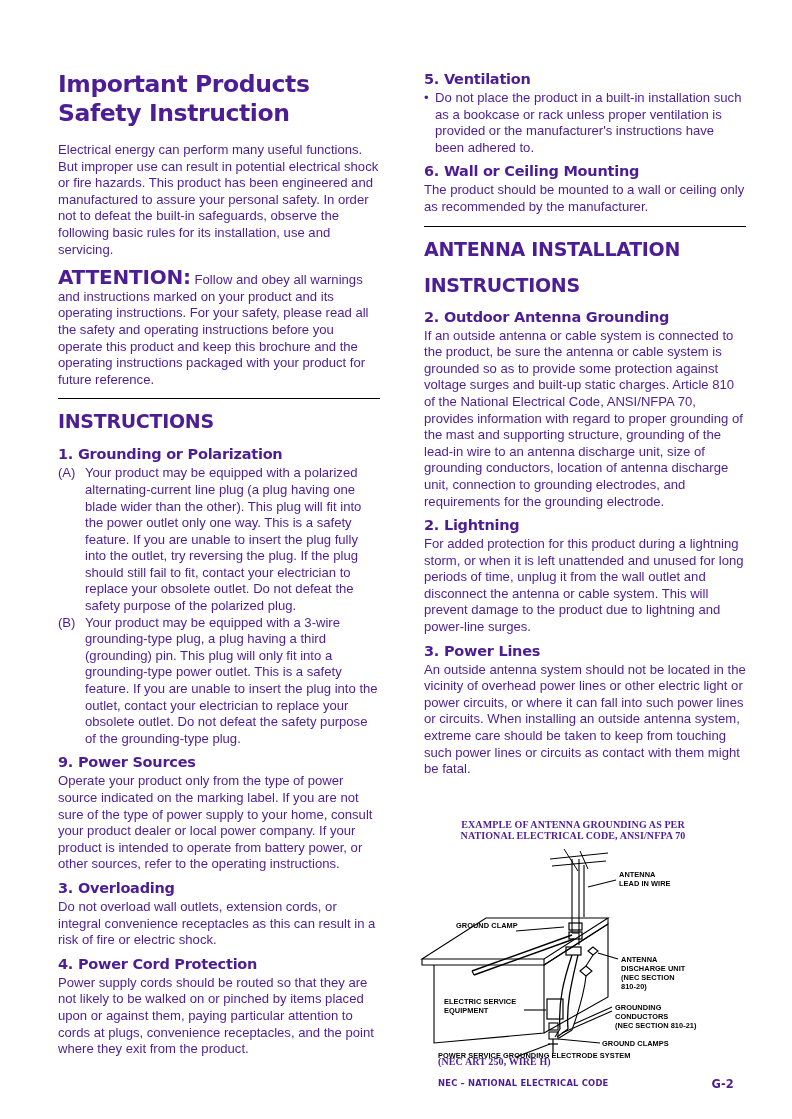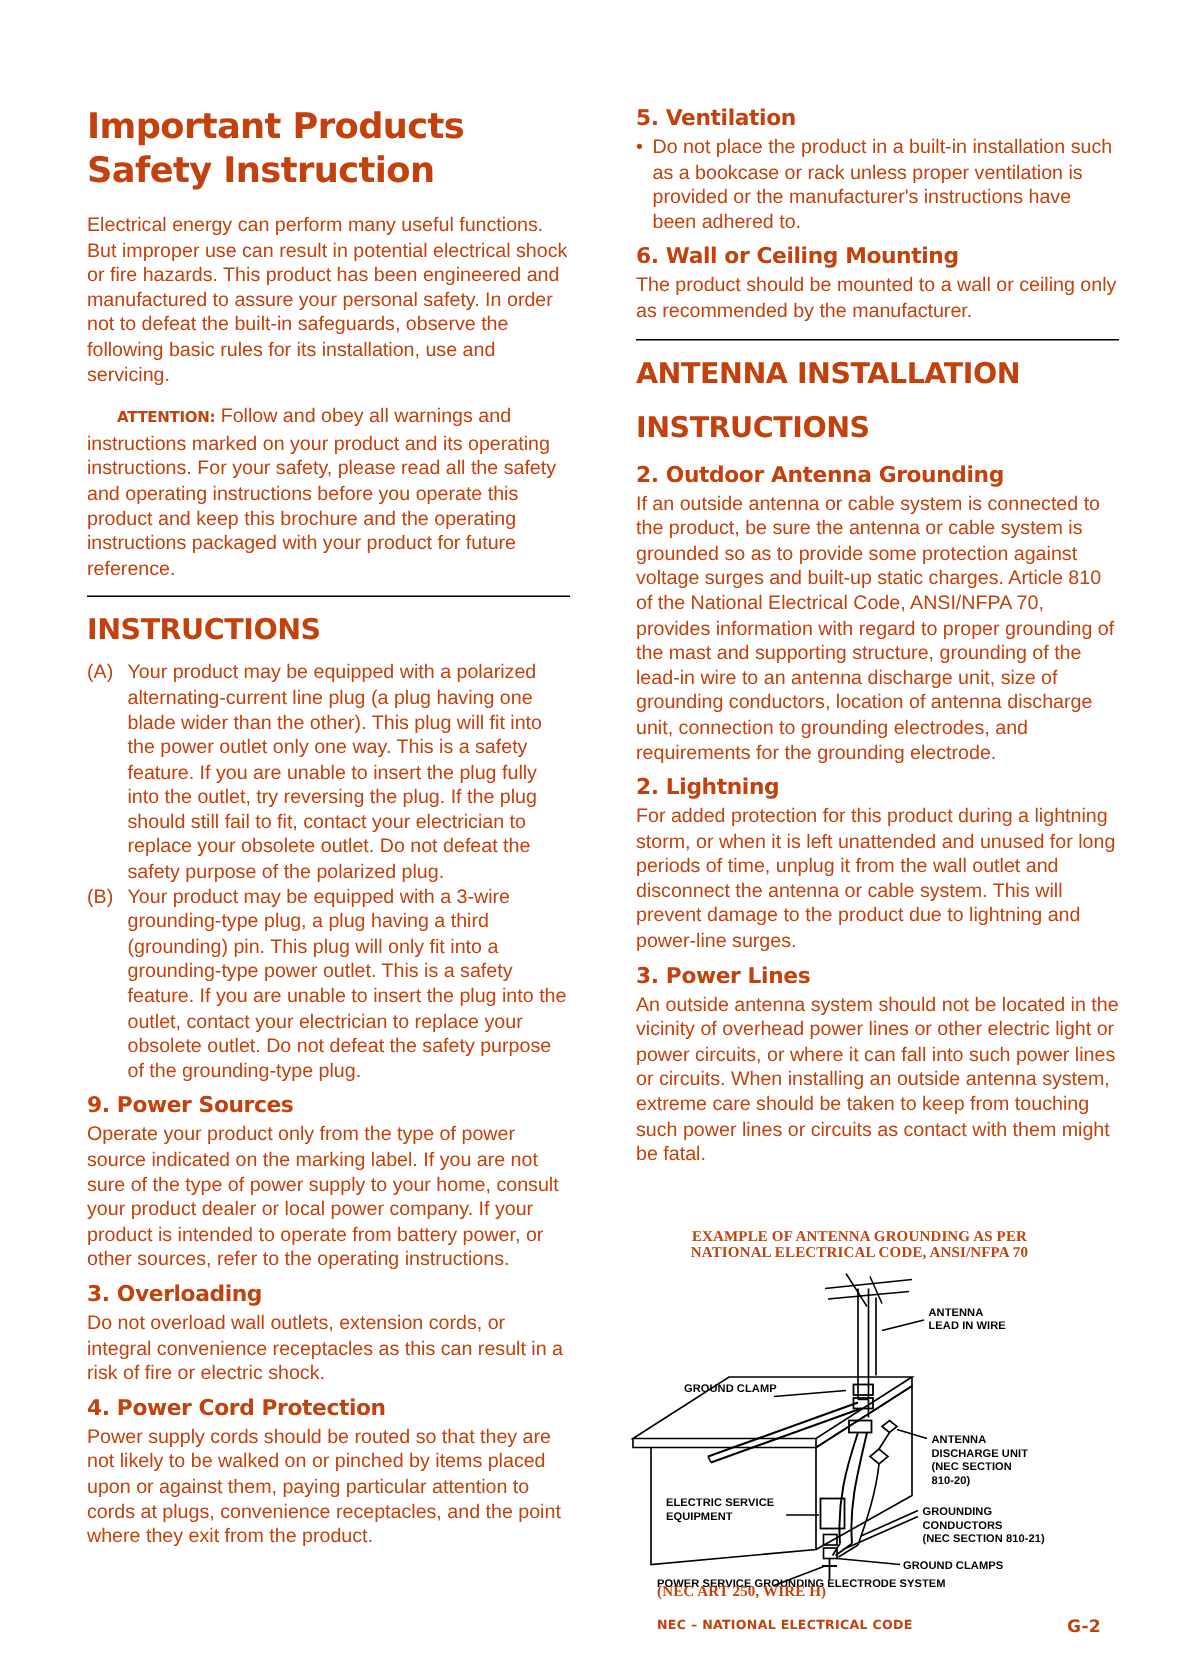--- a/index.html
+++ b/index.html
@@ -6,21 +6,21 @@
     margin: 0;
     padding: 0;
     background: #ffffff;
   }
   .page {
     position: relative;
     width: 792px;
     height: 1119px;
     background: #ffffff;
     font-family: "Liberation Sans", sans-serif;
-    color: #c2410c;
+    color: #4c1d95;
     overflow: hidden;
     box-sizing: border-box;
   }
   .col {
     position: absolute;
     top: 70px;
     width: 322px;
   }
   .col-left { left: 58px; }
   .col-right { left: 424px; }
@@ -59,23 +59,22 @@
     line-height: 16.6px;
     margin: 0 0 0 0;
     padding: 0;
     text-align: left;
   }
   p.body + p.body { margin-top: 11px; }
 
   .attention-lead {
     font-family: "DejaVu Sans", sans-serif;
     font-weight: bold;
-    font-size: 10px;
+    font-size: 20px;
     letter-spacing: -0.2px;
-    margin-left: 20px;
   }
 
   hr.rule {
     border: none;
     border-top: 1px solid #000;
     margin: 10px 0 4px 0;
     height: 0;
   }
 
   ul.dashlist {
@@ -166,20 +165,21 @@
     <h1 class="doc-title">Important Products Safety Instruction</h1>
 
     <p class="body">Electrical energy can perform many useful functions. But improper use can result in potential electrical shock or fire hazards. This product has been engineered and manufactured to assure your personal safety. In order not to defeat the built-in safeguards, observe the following basic rules for its installation, use and servicing.</p>
 
     <p class="body"><span class="attention-lead">ATTENTION:</span><span> Follow and obey all warnings and instructions marked on your product and its operating instructions. For your safety, please read all the safety and operating instructions before you operate this product and keep this brochure and the operating instructions packaged with your product for future reference.</span></p>
 
     <hr class="rule">
 
     <h2 class="sect-major">INSTRUCTIONS</h2>
 
+    <h3 class="sect-num">1. Grounding or Polarization</h3>
     <table class="abitems">
       <tbody>
           <tr>
         <td class="marker">(A)</td>
         <td>Your product may be equipped with a polarized alternating-current line plug (a plug having one blade wider than the other). This plug will fit into the power outlet only one way. This is a safety feature. If you are unable to insert the plug fully into the outlet, try reversing the plug. If the plug should still fail to fit, contact your electrician to replace your obsolete outlet. Do not defeat the safety purpose of the polarized plug.</td>
       </tr>
       <tr>
         <td class="marker">(B)</td>
         <td>Your product may be equipped with a 3-wire grounding-type plug, a plug having a third (grounding) pin. This plug will only fit into a grounding-type power outlet. This is a safety feature. If you are unable to insert the plug into the outlet, contact your electrician to replace your obsolete outlet. Do not defeat the safety purpose of the grounding-type plug.</td>
       </tr>

